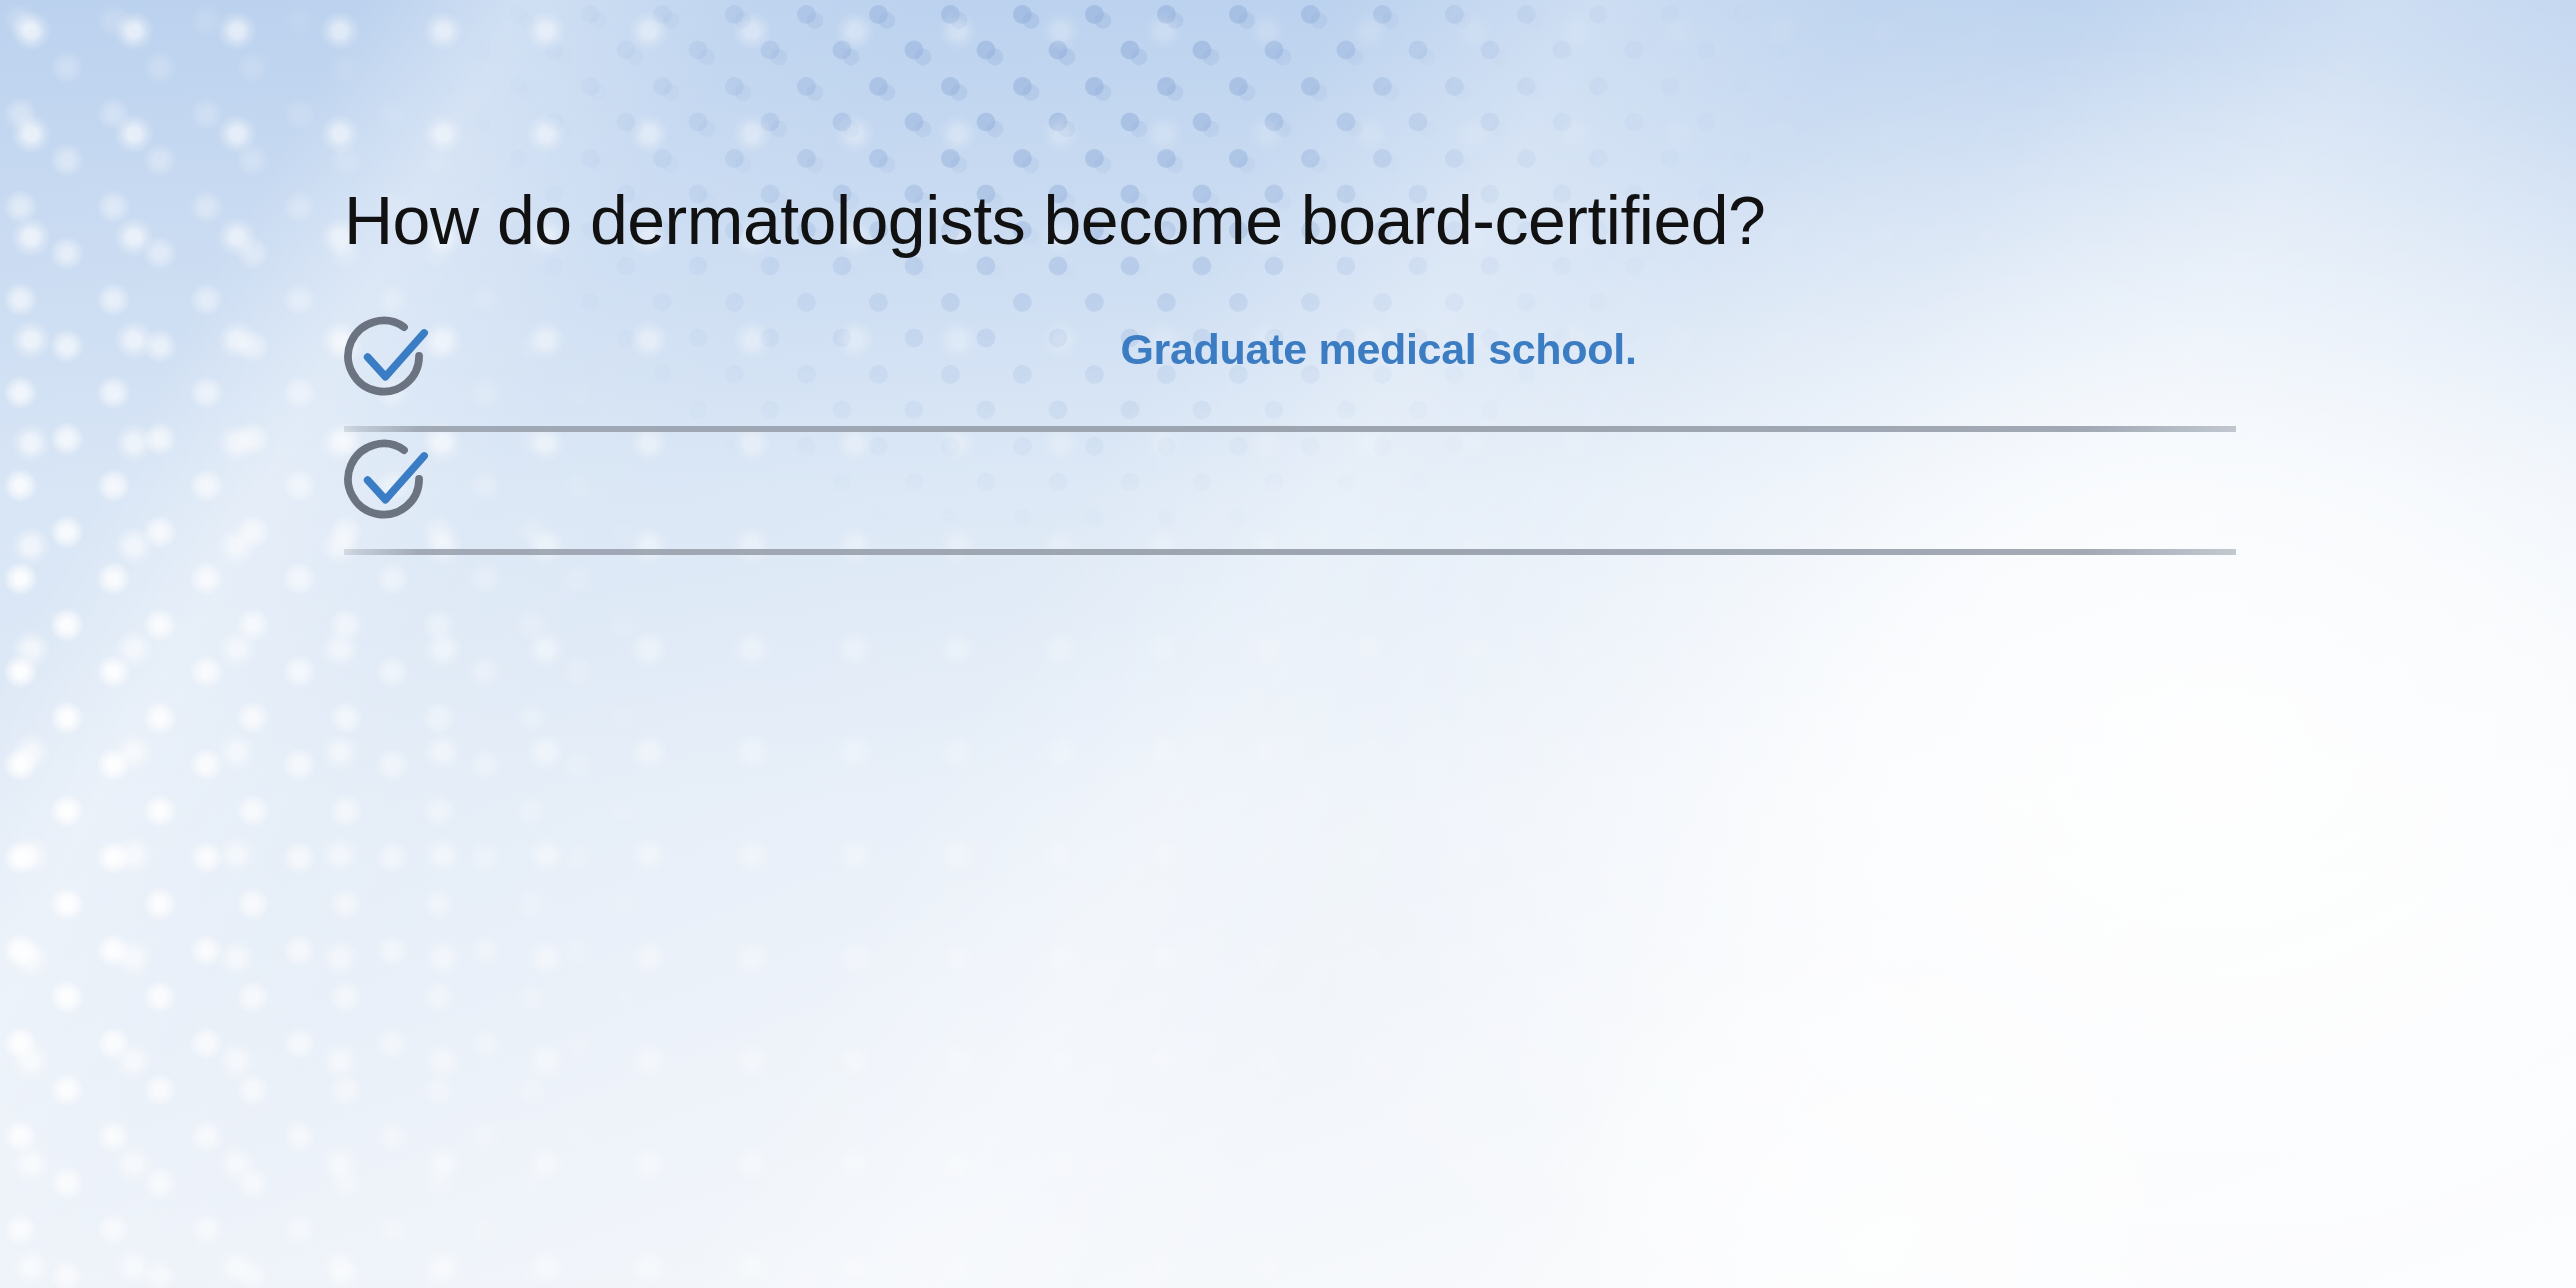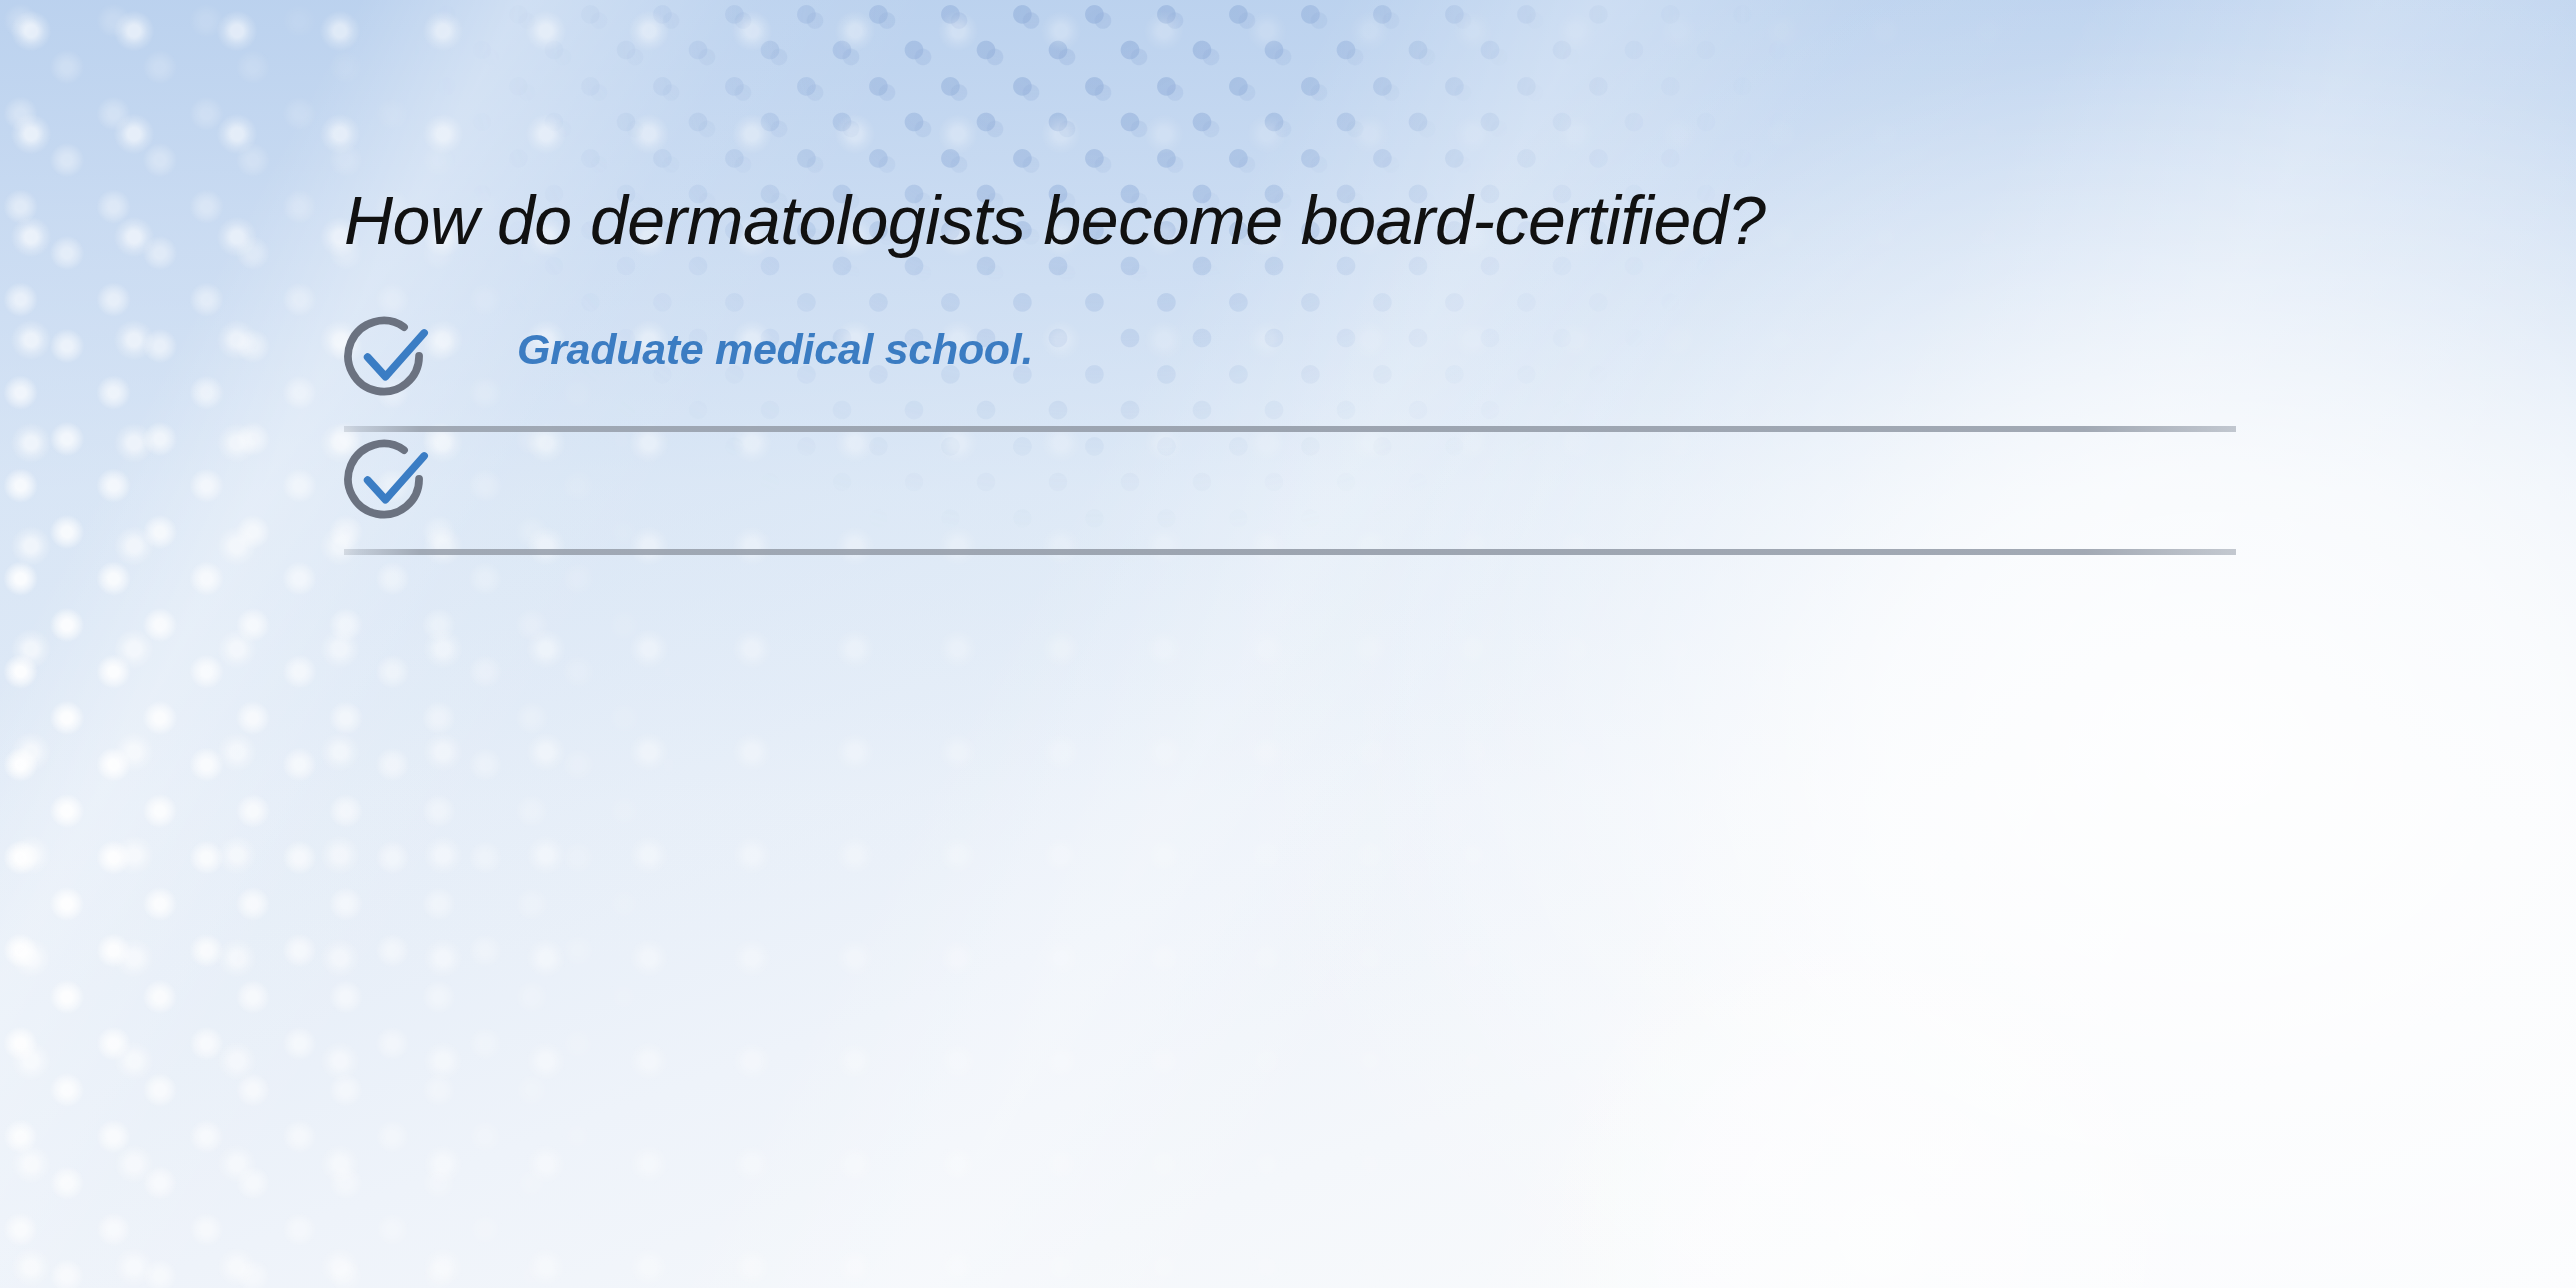--- a/index.html
+++ b/index.html
@@ -176,41 +176,41 @@
         rgba(255,255,255,0.32) 48%,
         rgba(255,255,255,0.10) 74%,
         rgba(255,255,255,0) 92%);
   }
 
   
 
   .content {
     position: absolute;
     inset: 0;
-    font-style: italic;
   }
 
   .page-title {
     position: absolute;
     left: 344px;
     top: 138px;
     width: 2061px;
     font-size: 68px;
     font-weight: 400;
     letter-spacing: -0.5px;
     color: #111111;
     line-height: 1.06;
     white-space: nowrap;
   }
 
   .checklist {
     position: absolute;
     left: 344px;
     top: 309px;
     width: 1896px;
+    text-align: center;
   }
 
   .check-row {
     position: relative;
     display: flex;
     align-items: flex-start;
     min-height: 117px;
   }
 
   .check-icon {

